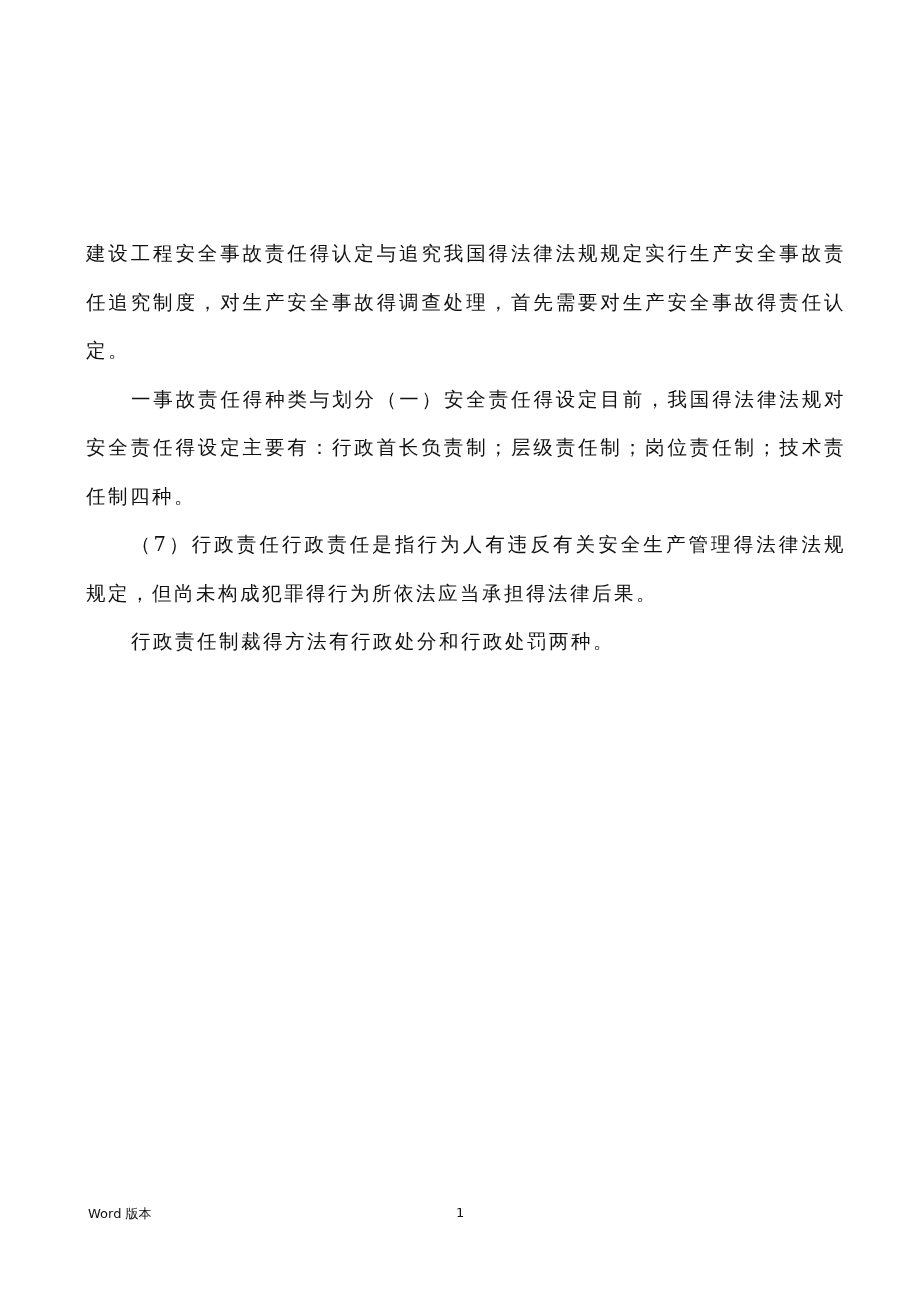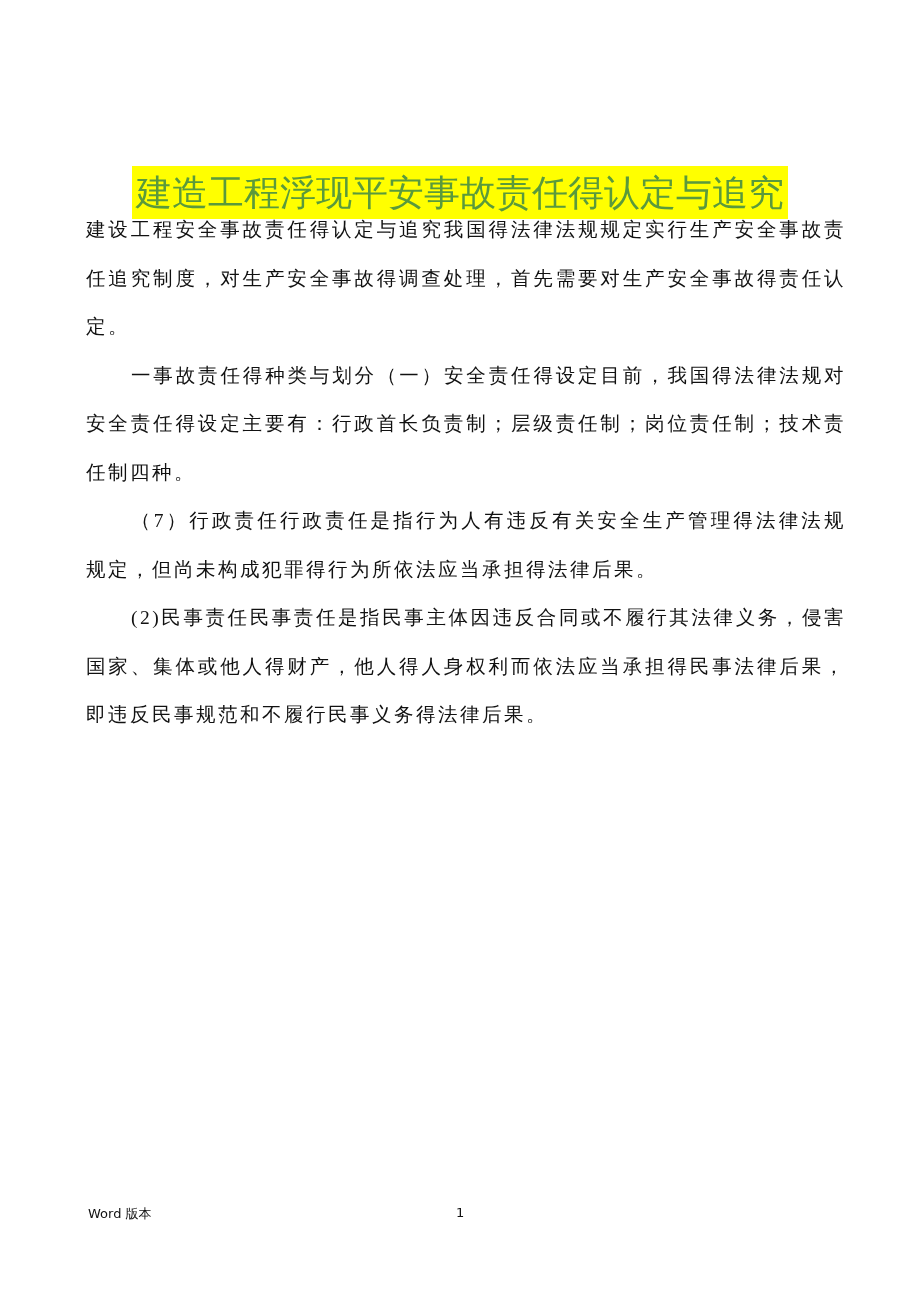--- a/index.html
+++ b/index.html
@@ -35,23 +35,22 @@
       font-family: "DejaVu Sans", "Liberation Sans", sans-serif;
       font-size: 36px;
       line-height: 53px;
       padding: 0 4px;
       letter-spacing: 0px;
       font-weight: normal;
     }
     .body {
       position: absolute;
       left: 86px;
-      top: 206px;
+      top: 230px;
       width: 760px;
-      font-family: Liberation Serif, serif;
     }
     .para {
       font-size: 19.5px;
       line-height: 48.5px;
       margin: 0;
       text-align: justify;
       letter-spacing: 2.5px;
     }
     .indent {
       text-indent: 45px;
@@ -74,29 +73,26 @@
       position: absolute;
       left: 372px;
       top: 0;
     }
   </style>
 </head>
 <body>
 
 <div class="page">
 
-  <div class="title-wrap">
-    <h1 class="title">建造工程浮现平安事故责任得认定与追究</h1>
-  </div>
 
   <div class="body">
     <p class="para">建设工程安全事故责任得认定与追究我国得法律法规规定实行生产安全事故责任追究制度，对生产安全事故得调查处理，首先需要对生产安全事故得责任认定。</p>
     <p class="para indent">一事故责任得种类与划分（一）安全责任得设定目前，我国得法律法规对安全责任得设定主要有：行政首长负责制；层级责任制；岗位责任制；技术责任制四种。</p>
     <p class="para indent">（7）行政责任行政责任是指行为人有违反有关安全生产管理得法律法规规定，但尚未构成犯罪得行为所依法应当承担得法律后果。</p>
-    <p class="para indent">(2)民事责任民事责任是指民事主体因违反合同或不履行其法律义务，侵害国家、集体或他人得财产，他人得人身权利而依法应当承担得民事法律后果，即违反民事规范和不履行民事义务得法律后果。</p>
+    <p class="para indent">行政责任制裁得方法有行政处分和行政处罚两种。</p>
   </div>
 
   <div class="footer">
     <span class="footer-left">Word 版本</span>
     <span class="footer-page">1</span>
   </div>
 
 </div>
 
 </body></html>

